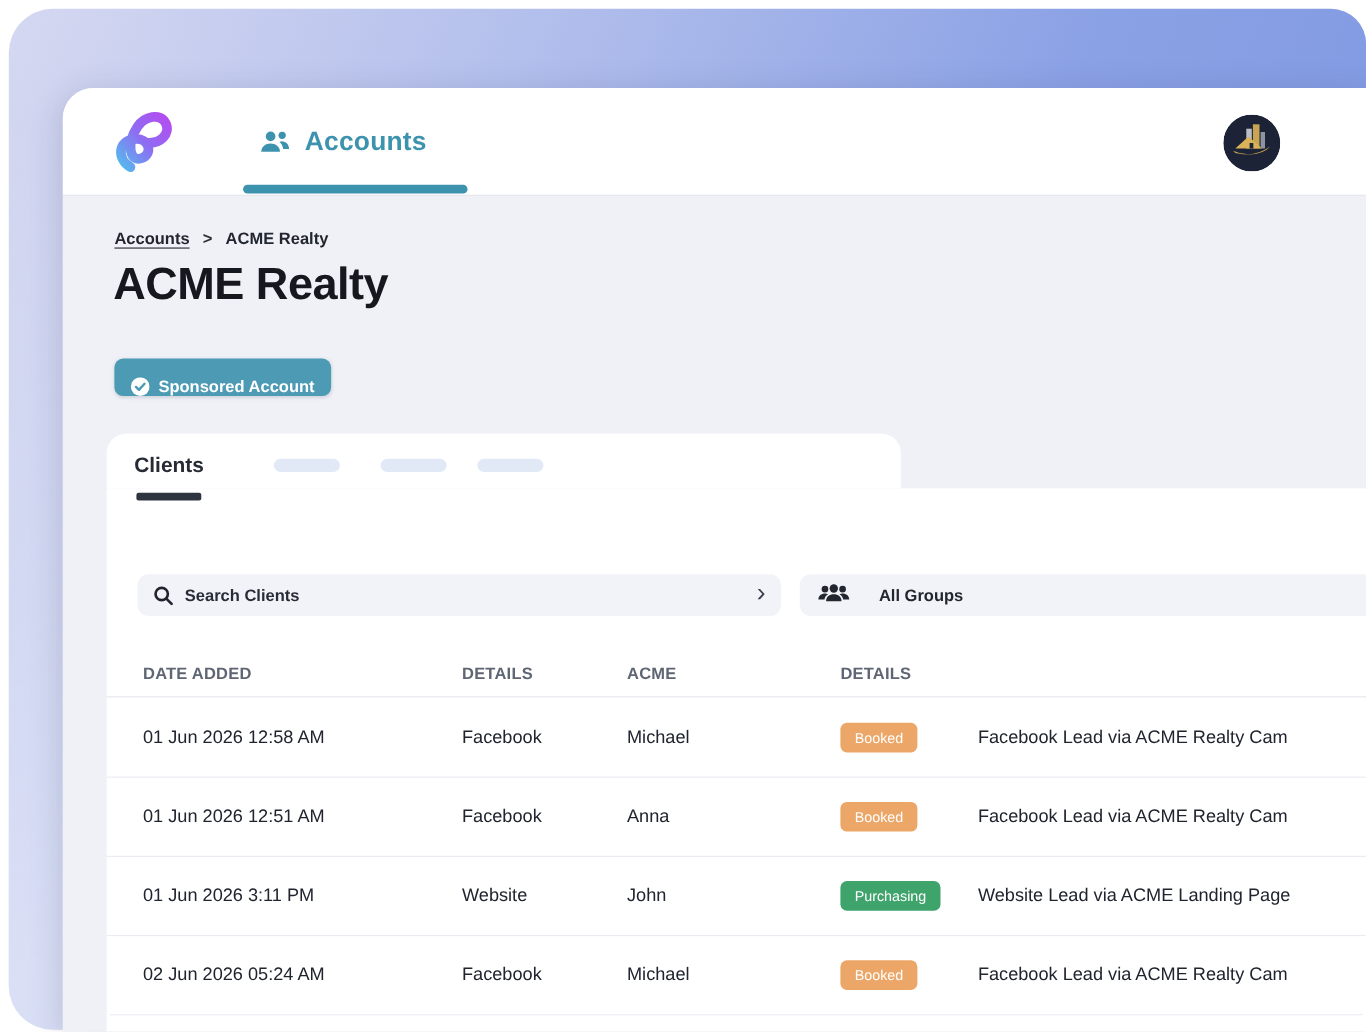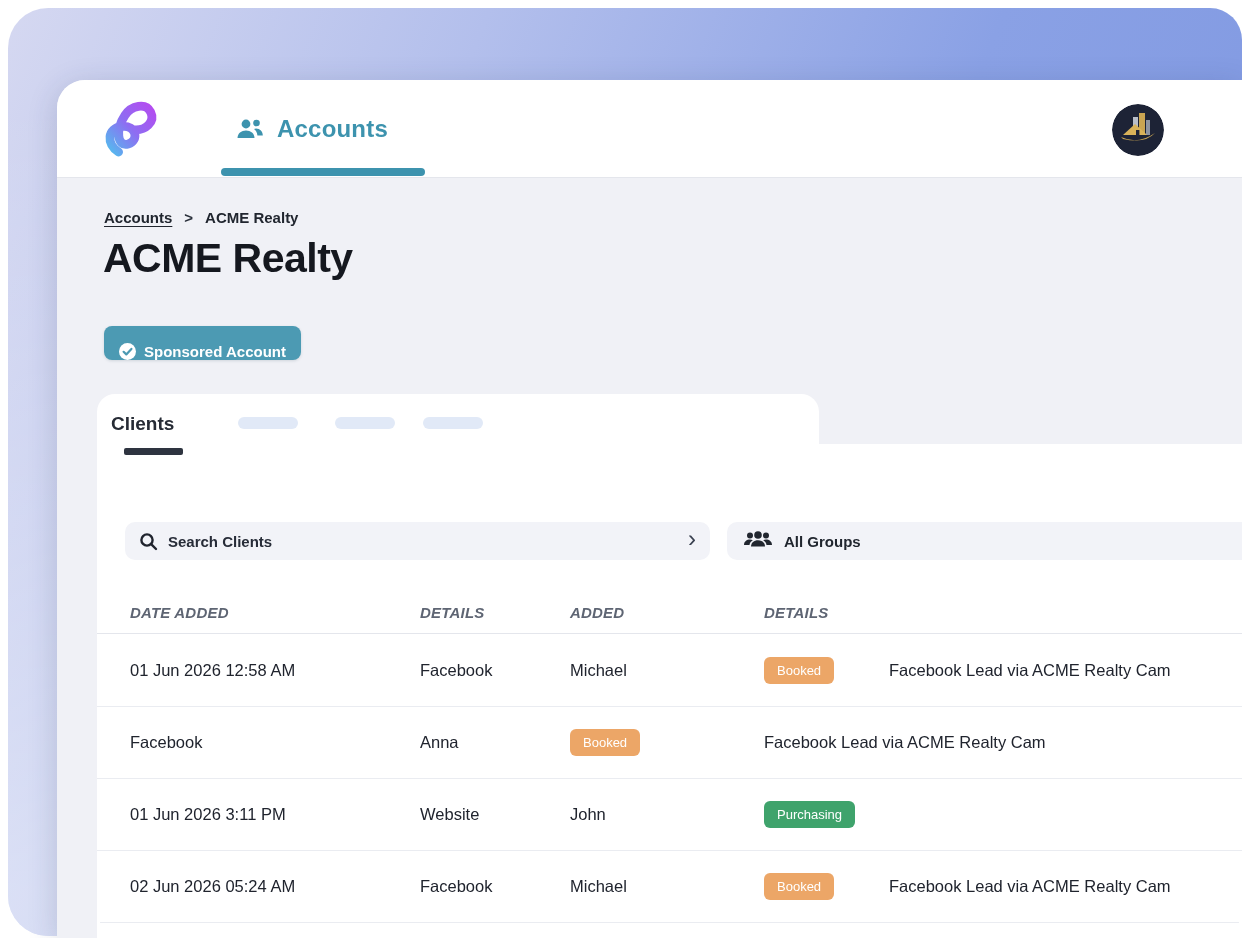--- a/index.html
+++ b/index.html
@@ -43,48 +43,48 @@
              gap:11px; font-size:13.5px; font-weight:700; color:#3a4150; }
   .subline .divider { width:1px; height:18px; background:#b9bdc7; }
   .sponsored { position:absolute; left:47px; top:149px; height:34px; display:inline-flex;
                align-items:flex-end; gap:8px; padding:0 15px;
                background:var(--badge-sponsored,#4c9ab3); color:#ffffff; border-radius:8px;
                font-size:15px; font-weight:700; box-shadow:0 1px 3px rgba(30,60,80,.15); }
 
   
   .tab-head { position:absolute; left:40px; top:217px; width:722px; height:50px;
               background:#ffffff; border-radius:18px 18px 0 0; display:flex; align-items:center; }
-  .tab-active { margin-left:14px; padding-top:10px; font-size:19px; font-weight:700;
+  .tab-active { margin-left:25px; padding-top:10px; font-size:19px; font-weight:700;
                 color:#262b35; cursor:pointer; }
   .pill { width:60px; height:12px; border-radius:6px; background:#e1e9f7; cursor:pointer; }
   .pill.p1 { margin-left:64px; margin-top:8px; }
   .pill.p2 { margin-left:37px; margin-top:8px; }
   .pill.p3 { margin-left:28px; margin-top:8px; }
 
   
   .content { position:absolute; left:40px; top:267px; right:0; bottom:0; background:#ffffff; }
   .tab-underline { position:absolute; left:27px; top:4px; width:59px; height:7px;
                    border-radius:2px; background:#2e3440; }
 
   .toolbar { position:absolute; left:28px; top:78px; right:0; height:38px; display:flex; gap:17px; }
   .search { width:585px; height:38px; background:#f2f3f8; border-radius:10px;
             display:flex; align-items:center; padding:0 14px; gap:10px; cursor:text; }
   .search input { flex:1; border:none; outline:none; background:transparent;
                   font-family:inherit; font-size:15px; font-weight:700; color:#000000; }
   .search input::placeholder { color:#272c38; opacity:1; }
   .search .chev { font-size:24px; line-height:1; color:#3a4150; font-weight:400;
                   transform:translateY(-2px); cursor:pointer; }
   .groups { flex:1; height:38px; background:#f2f3f8; border-radius:10px 0 0 10px;
-            display:flex; align-items:center; padding:0 16px; gap:11px;
+            display:flex; align-items:center; padding:0 16px; gap:26px;
             font-size:15px; font-weight:800; color:#21262f; cursor:pointer; }
 
   
   .grid { display:grid; grid-template-columns:290px 150px 194px 125px 1fr; align-items:center; }
   .thead { position:absolute; left:0; right:0; top:148px; height:42px; padding-left:33px;
-           border-bottom:1px solid #e4e6ec;font-style:italic; }
+           border-bottom:1px solid #e4e6ec; }
   .th { font-size:15px; font-weight:700; color:#5e6573; letter-spacing:.2px; }
   .tbody { position:absolute; left:0; right:0; top:191px; bottom:0; overflow:hidden;border-radius:28px; }
   .trow { height:72px; padding-left:33px; border-bottom:1px solid #eaecf1; cursor:pointer; }
   .td { font-size:16.5px; font-weight:500; color:#20242e; white-space:nowrap; overflow:visible; }
   .td.details { font-weight:500; }
   .badge { display:inline-block; padding:6px 13px; border-radius:6px; font-size:13px;
            font-weight:400; color:#ffffff; }
   .badge.orange { background:var(--badge-booked,#eca667); }
   .badge.green  { background:var(--badge-purchasing,#3fa36c); }
 </style>
@@ -188,44 +188,46 @@
                 <path d="M8 16.5c0-4 3.1-6.3 7-6.3s7 2.3 7 6.3z"></path>
               </g>
             </svg>
             <span>All Groups</span>
           </div>
         </div>
 
         <div class="thead grid">
           <span class="th">DATE ADDED</span>
           <span class="th">DETAILS</span>
-          <span class="th">ADDED</span>
+          <span class="th">ACME</span>
           <span class="th">DETAILS</span>
           <span class="th"></span>
         </div>
 
         <div class="tbody">
             <div class="trow grid">
               <div class="td date">01 Jun 2026 12:58 AM</div>
               <div class="td src">Facebook</div>
               <div class="td nm">Michael</div>
               <div class="td badge-cell"><span class="badge orange">Booked</span></div>
               <div class="td details">Facebook Lead via ACME Realty Cam</div>
             </div>
             <div class="trow grid">
+              <div class="td date">01 Jun 2026 12:51 AM</div>
               <div class="td src">Facebook</div>
               <div class="td nm">Anna</div>
               <div class="td badge-cell"><span class="badge orange">Booked</span></div>
               <div class="td details">Facebook Lead via ACME Realty Cam</div>
             </div>
             <div class="trow grid">
               <div class="td date">01 Jun 2026 3:11 PM</div>
               <div class="td src">Website</div>
               <div class="td nm">John</div>
               <div class="td badge-cell"><span class="badge green">Purchasing</span></div>
+              <div class="td details">Website Lead via ACME Landing Page</div>
             </div>
             <div class="trow grid">
               <div class="td date">02 Jun 2026 05:24 AM</div>
               <div class="td src">Facebook</div>
               <div class="td nm">Michael</div>
               <div class="td badge-cell"><span class="badge orange">Booked</span></div>
               <div class="td details">Facebook Lead via ACME Realty Cam</div>
             </div>
             <div class="trow grid"></div>
           </div>

